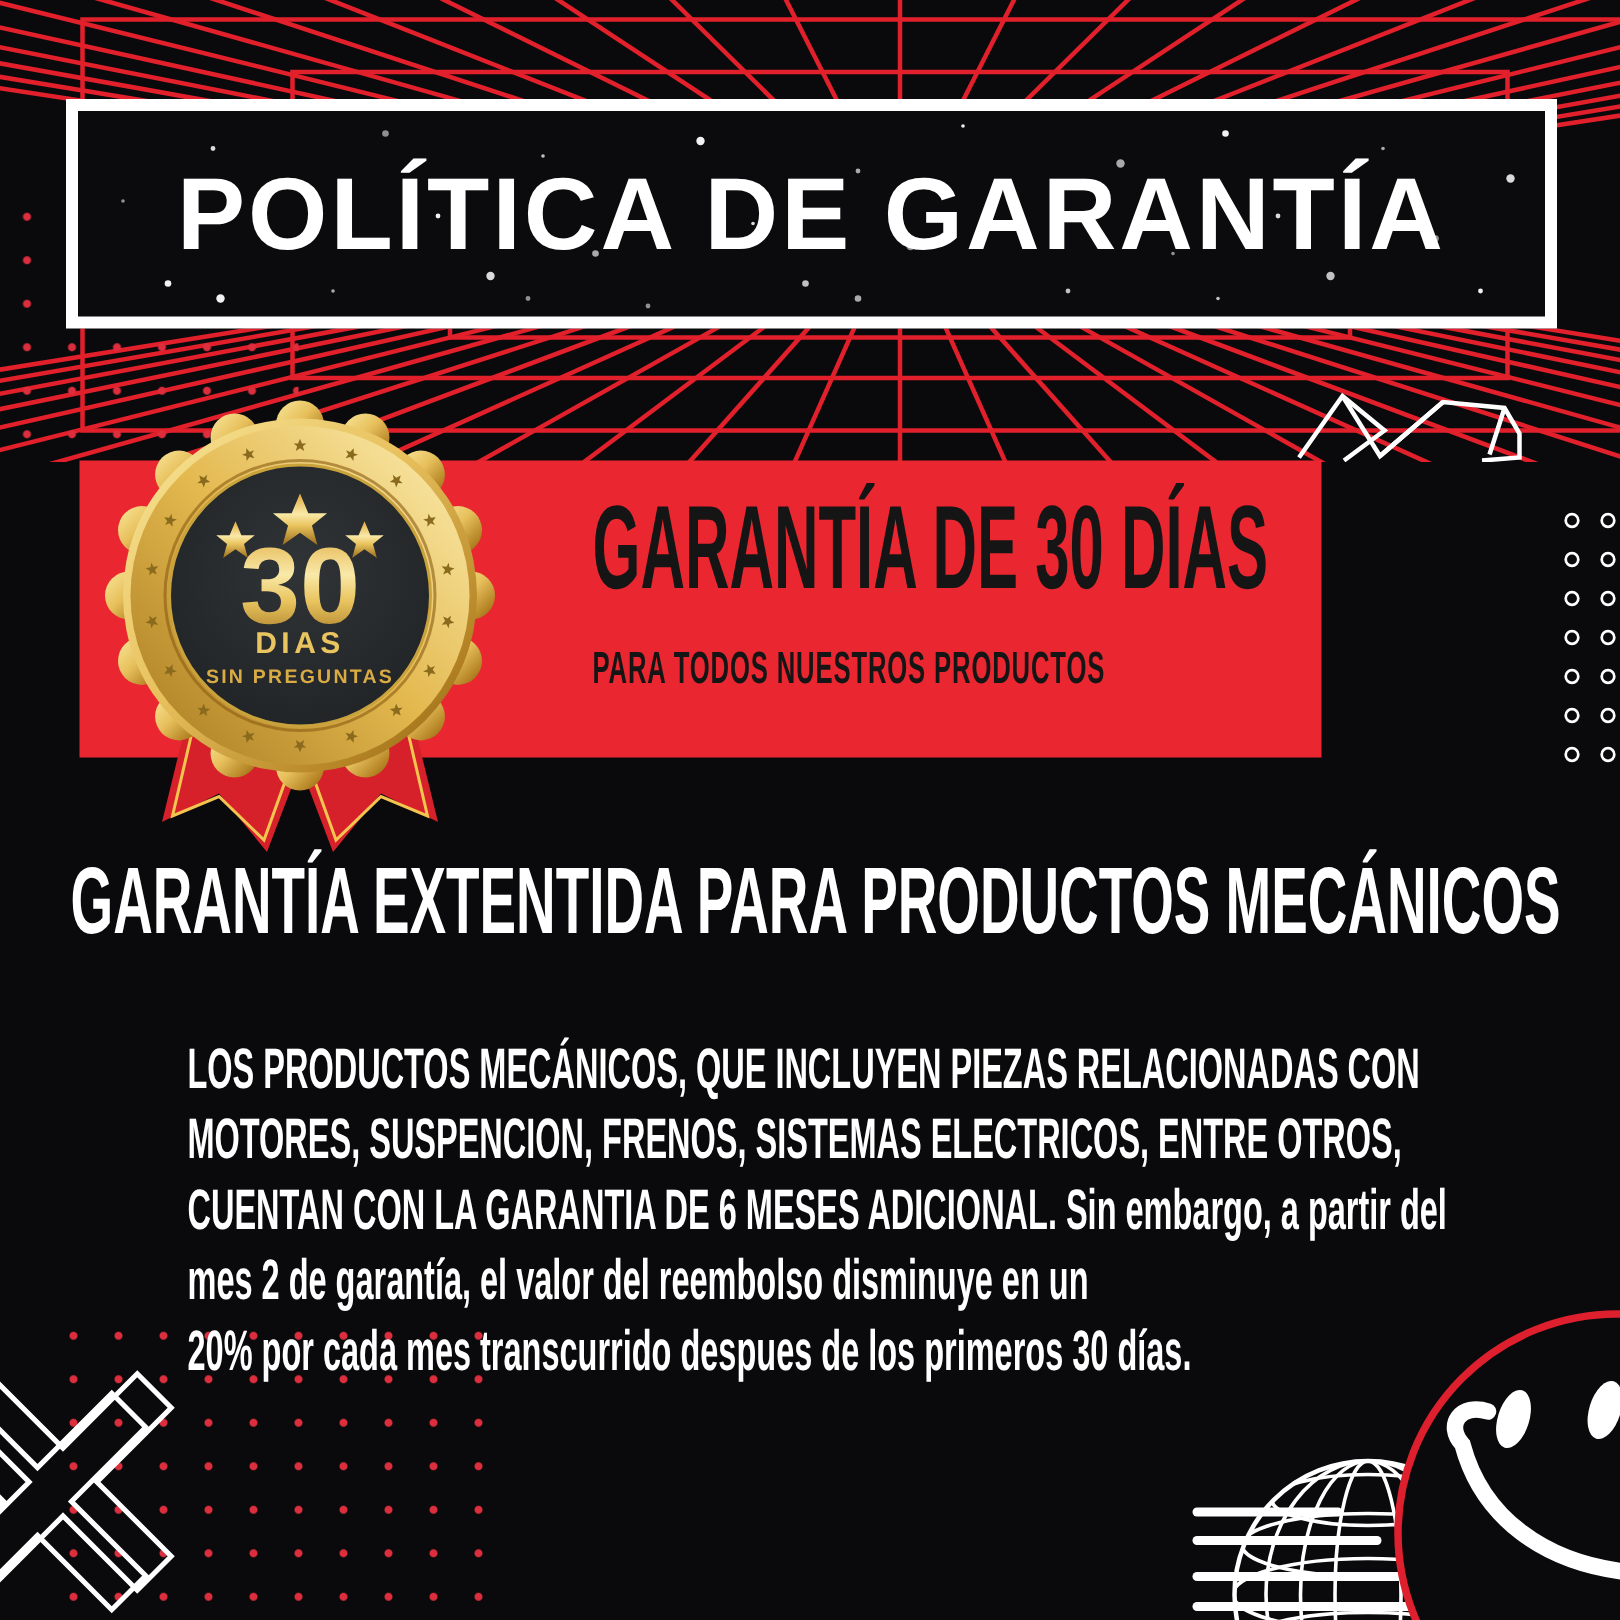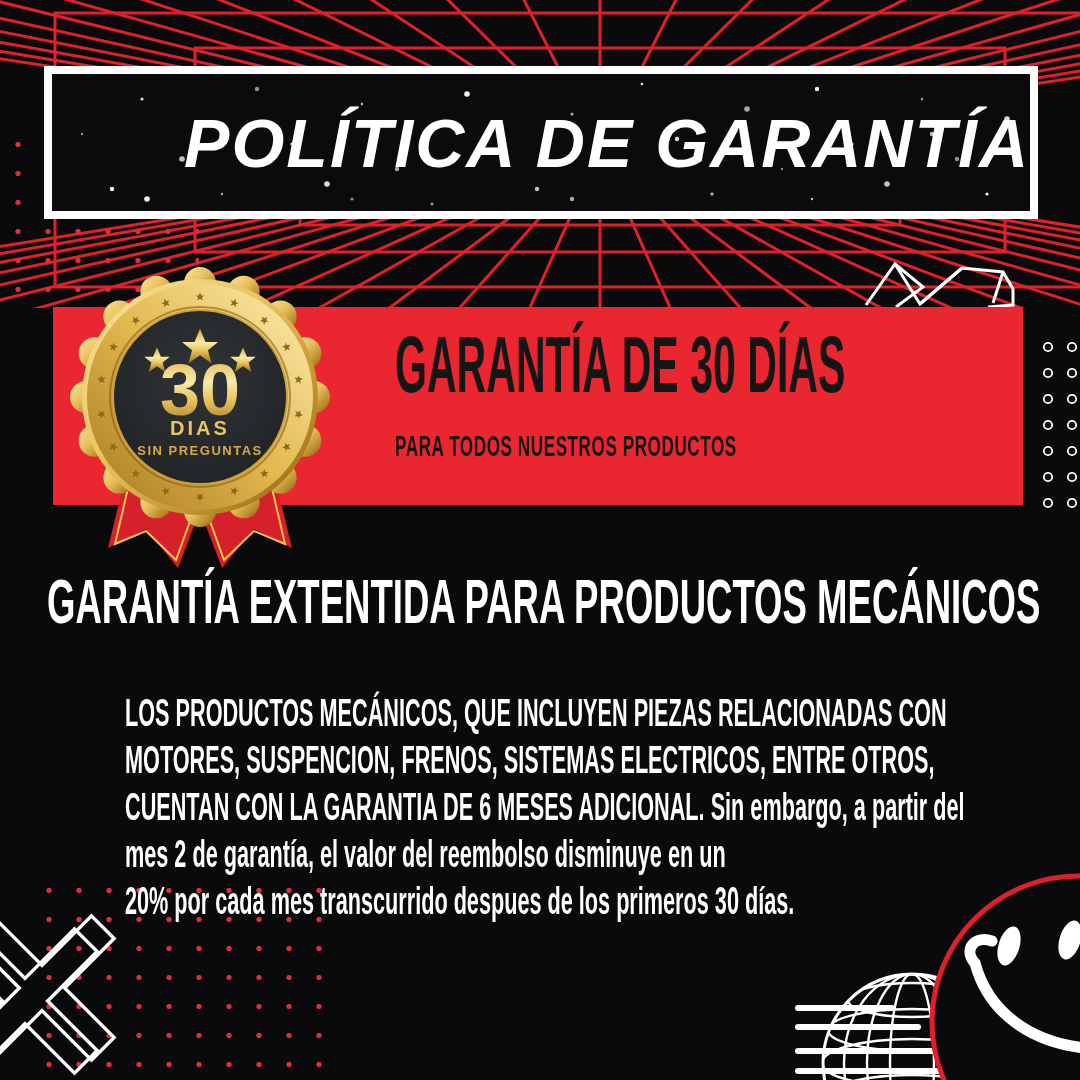--- a/index.html
+++ b/index.html
@@ -17,30 +17,30 @@
     background-size:30px 29px;
   }
   .dots-tl{left:3px;top:130px;width:196px;height:168px;}
   .dots-bl{left:34px;top:876px;width:306px;height:204px;}
   
   .deco{position:absolute;z-index:3;}
   
   .title-box{
     position:absolute;left:44px;top:66px;width:994px;height:153px;
     box-sizing:border-box;border:8px solid #ffffff;background:#0b0b0e;
-    z-index:5;display:flex;align-items:center;justify-content:flex-end;font-style:italic;
+    z-index:5;display:flex;align-items:center;justify-content:center;
   }
   .title-box h1{
     margin:0;color:#ffffff;font-size:68px;font-weight:bold;
     letter-spacing:2px;white-space:nowrap;position:relative;z-index:2;
   }
   #sparkles{position:absolute;left:0;top:0;z-index:1;}
   
   .banner{
-    position:absolute;left:53px;top:307px;width:970px;height:198px;
+    position:absolute;left:53px;top:307px;width:828px;height:198px;
     background:#ea2730;z-index:4;
   }
   .banner-heading{
     position:absolute;left:342px;top:18px;margin:0;color:#151515;
     font-size:79px;font-weight:bold;line-height:1;white-space:nowrap;
     transform:scaleX(0.52);transform-origin:left top;
   }
   .banner-subheading{
     position:absolute;left:342px;top:124px;margin:0;color:#151515;
     font-size:30px;font-weight:bold;line-height:1;white-space:nowrap;

